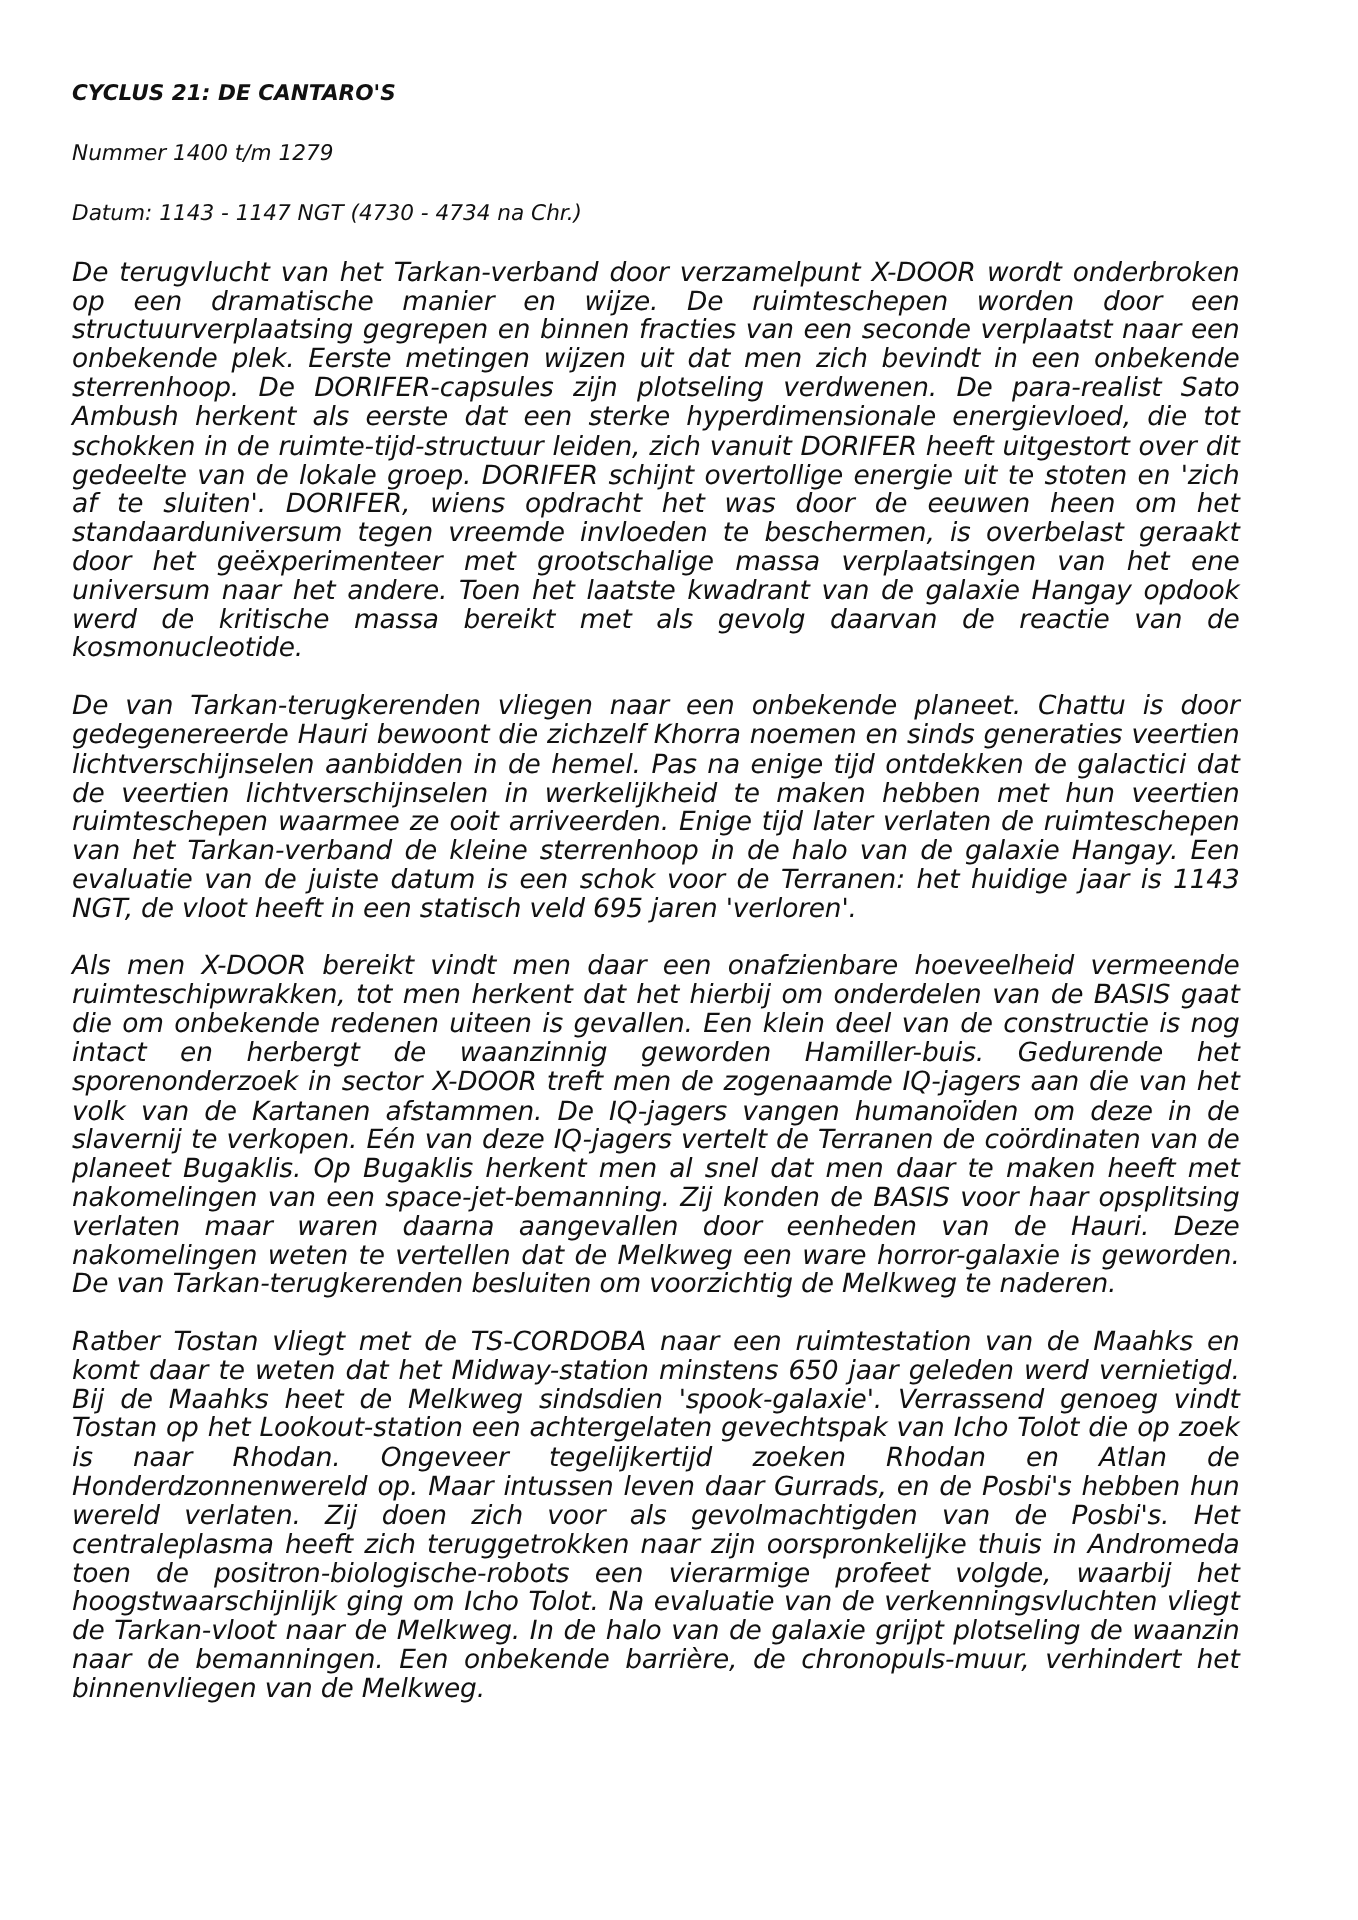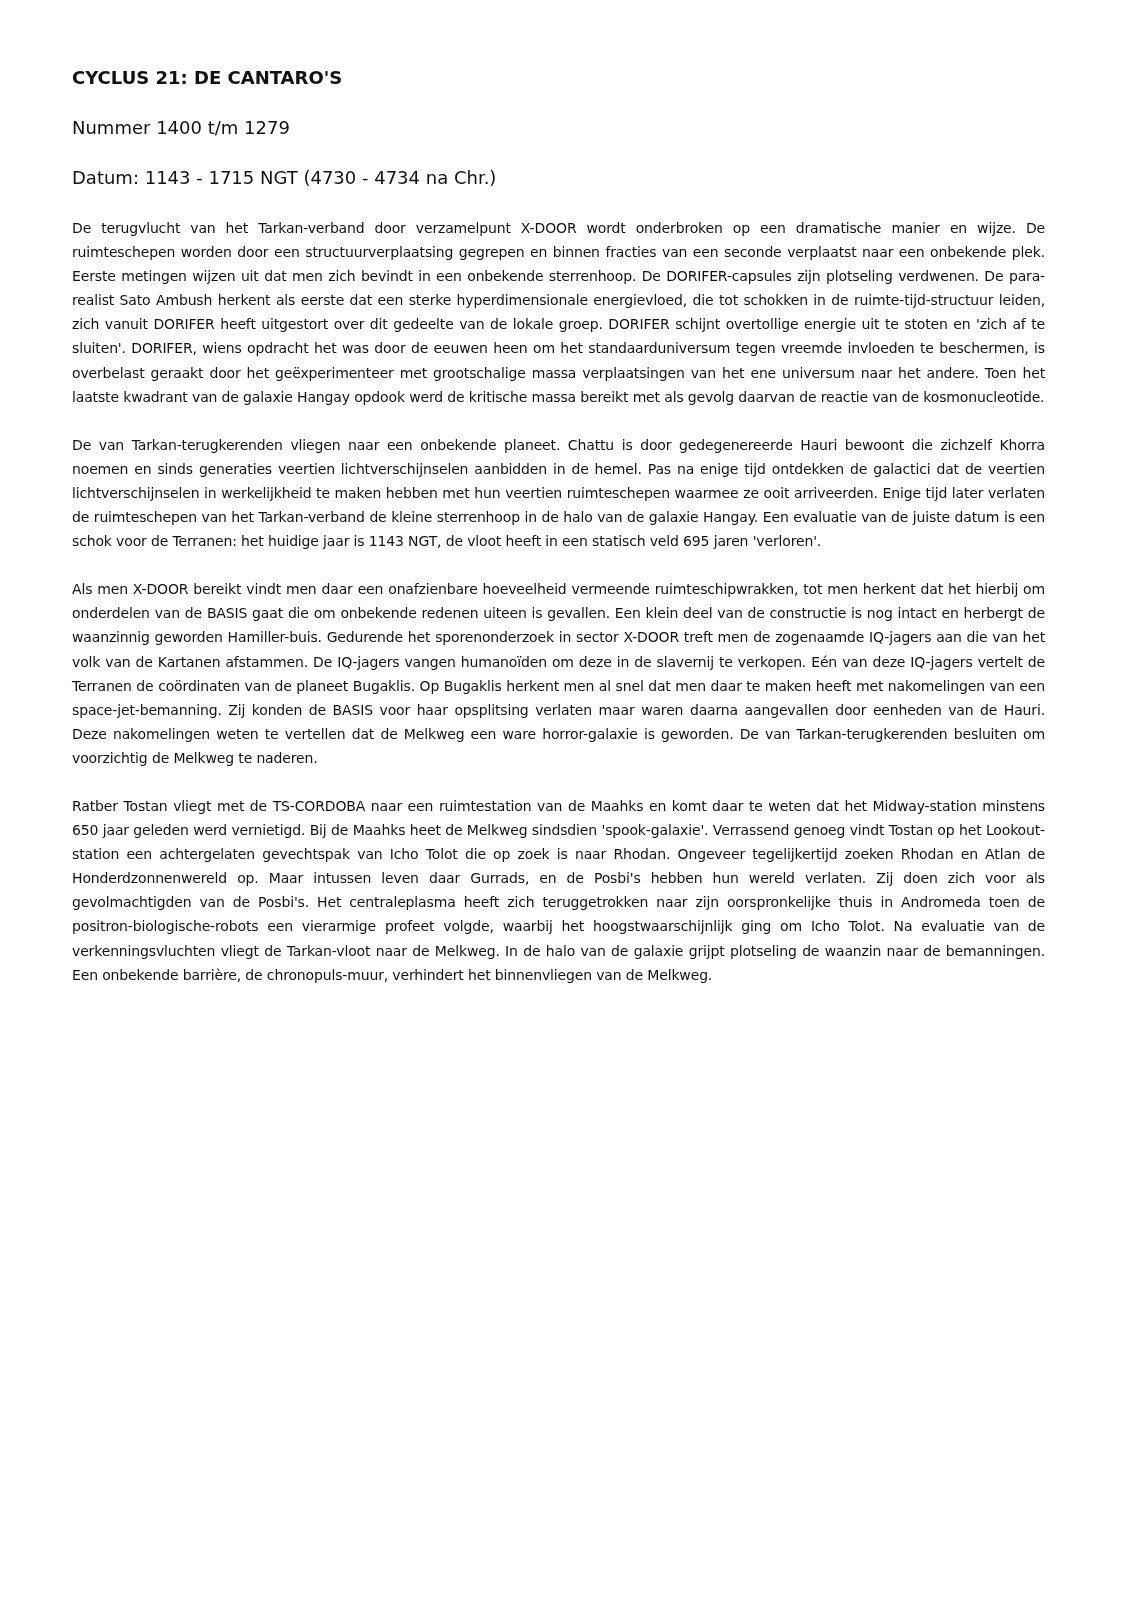--- a/index.html
+++ b/index.html
@@ -10,48 +10,49 @@
     body {
       width: 1132px;
       height: 1600px;
       position: relative;
       overflow: hidden;
       color: #111111;
       font-family: "DejaVu Sans", sans-serif;
     }
     .page {
       position: absolute;
-      left: 72px;
+      left: 60px;
       top: 66px;
       width: 973px;
+      font-style: italic;
     }
     .title {
       font-weight: bold;
       font-size: 18px;
       line-height: 24px;
       margin: 0 0 26px 0;
       letter-spacing: 0px;
     }
     .meta {
       font-size: 18px;
       line-height: 24px;
       margin: 0 0 26px 0;
     }
     .para {
-      font-size: 14px;
+      font-size: 22px;
       line-height: 24.1px;
       text-align: justify;
       margin: 0 0 24px 0;
       letter-spacing: -0.15px;
     }
   </style>
 </head>
 <body>
 
 <div class="page">
   <h1 class="title">CYCLUS 21: DE CANTARO'S</h1>
   <p class="meta">Nummer 1400 t/m 1279</p>
-  <p class="meta">Datum: 1143 - 1715 NGT (4730 - 4734 na Chr.)</p>
+  <p class="meta">Datum: 1143 - 1147 NGT (4730 - 4734 na Chr.)</p>
   <p class="para">De terugvlucht van het Tarkan-verband door verzamelpunt X-DOOR wordt onderbroken op een dramatische manier en wijze. De ruimteschepen worden door een structuurverplaatsing gegrepen en binnen fracties van een seconde verplaatst naar een onbekende plek. Eerste metingen wijzen uit dat men zich bevindt in een onbekende sterrenhoop. De DORIFER-capsules zijn plotseling verdwenen. De para-realist Sato Ambush herkent als eerste dat een sterke hyperdimensionale energievloed, die tot schokken in de ruimte-tijd-structuur leiden, zich vanuit DORIFER heeft uitgestort over dit gedeelte van de lokale groep. DORIFER schijnt overtollige energie uit te stoten en 'zich af te sluiten'. DORIFER, wiens opdracht het was door de eeuwen heen om het standaarduniversum tegen vreemde invloeden te beschermen, is overbelast geraakt door het geëxperimenteer met grootschalige massa verplaatsingen van het ene universum naar het andere. Toen het laatste kwadrant van de galaxie Hangay opdook werd de kritische massa bereikt met als gevolg daarvan de reactie van de kosmonucleotide.</p>
   <p class="para">De van Tarkan-terugkerenden vliegen naar een onbekende planeet. Chattu is door gedegenereerde Hauri bewoont die zichzelf Khorra noemen en sinds generaties veertien lichtverschijnselen aanbidden in de hemel. Pas na enige tijd ontdekken de galactici dat de veertien lichtverschijnselen in werkelijkheid te maken hebben met hun veertien ruimteschepen waarmee ze ooit arriveerden. Enige tijd later verlaten de ruimteschepen van het Tarkan-verband de kleine sterrenhoop in de halo van de galaxie Hangay. Een evaluatie van de juiste datum is een schok voor de Terranen: het huidige jaar is 1143 NGT, de vloot heeft in een statisch veld 695 jaren 'verloren'.</p>
   <p class="para">Als men X-DOOR bereikt vindt men daar een onafzienbare hoeveelheid vermeende ruimteschipwrakken, tot men herkent dat het hierbij om onderdelen van de BASIS gaat die om onbekende redenen uiteen is gevallen. Een klein deel van de constructie is nog intact en herbergt de waanzinnig geworden Hamiller-buis. Gedurende het sporenonderzoek in sector X-DOOR treft men de zogenaamde IQ-jagers aan die van het volk van de Kartanen afstammen. De IQ-jagers vangen humanoïden om deze in de slavernij te verkopen. Eén van deze IQ-jagers vertelt de Terranen de coördinaten van de planeet Bugaklis. Op Bugaklis herkent men al snel dat men daar te maken heeft met nakomelingen van een space-jet-bemanning. Zij konden de BASIS voor haar opsplitsing verlaten maar waren daarna aangevallen door eenheden van de Hauri. Deze nakomelingen weten te vertellen dat de Melkweg een ware horror-galaxie is geworden. De van Tarkan-terugkerenden besluiten om voorzichtig de Melkweg te naderen.</p>
   <p class="para">Ratber Tostan vliegt met de TS-CORDOBA naar een ruimtestation van de Maahks en komt daar te weten dat het Midway-station minstens 650 jaar geleden werd vernietigd. Bij de Maahks heet de Melkweg sindsdien 'spook-galaxie'. Verrassend genoeg vindt Tostan op het Lookout-station een achtergelaten gevechtspak van Icho Tolot die op zoek is naar Rhodan. Ongeveer tegelijkertijd zoeken Rhodan en Atlan de Honderdzonnenwereld op. Maar intussen leven daar Gurrads, en de Posbi's hebben hun wereld verlaten. Zij doen zich voor als gevolmachtigden van de Posbi's. Het centraleplasma heeft zich teruggetrokken naar zijn oorspronkelijke thuis in Andromeda toen de positron-biologische-robots een vierarmige profeet volgde, waarbij het hoogstwaarschijnlijk ging om Icho Tolot. Na evaluatie van de verkenningsvluchten vliegt de Tarkan-vloot naar de Melkweg. In de halo van de galaxie grijpt plotseling de waanzin naar de bemanningen. Een onbekende barrière, de chronopuls-muur, verhindert het binnenvliegen van de Melkweg.</p>
 </div>
 
 </body></html>

